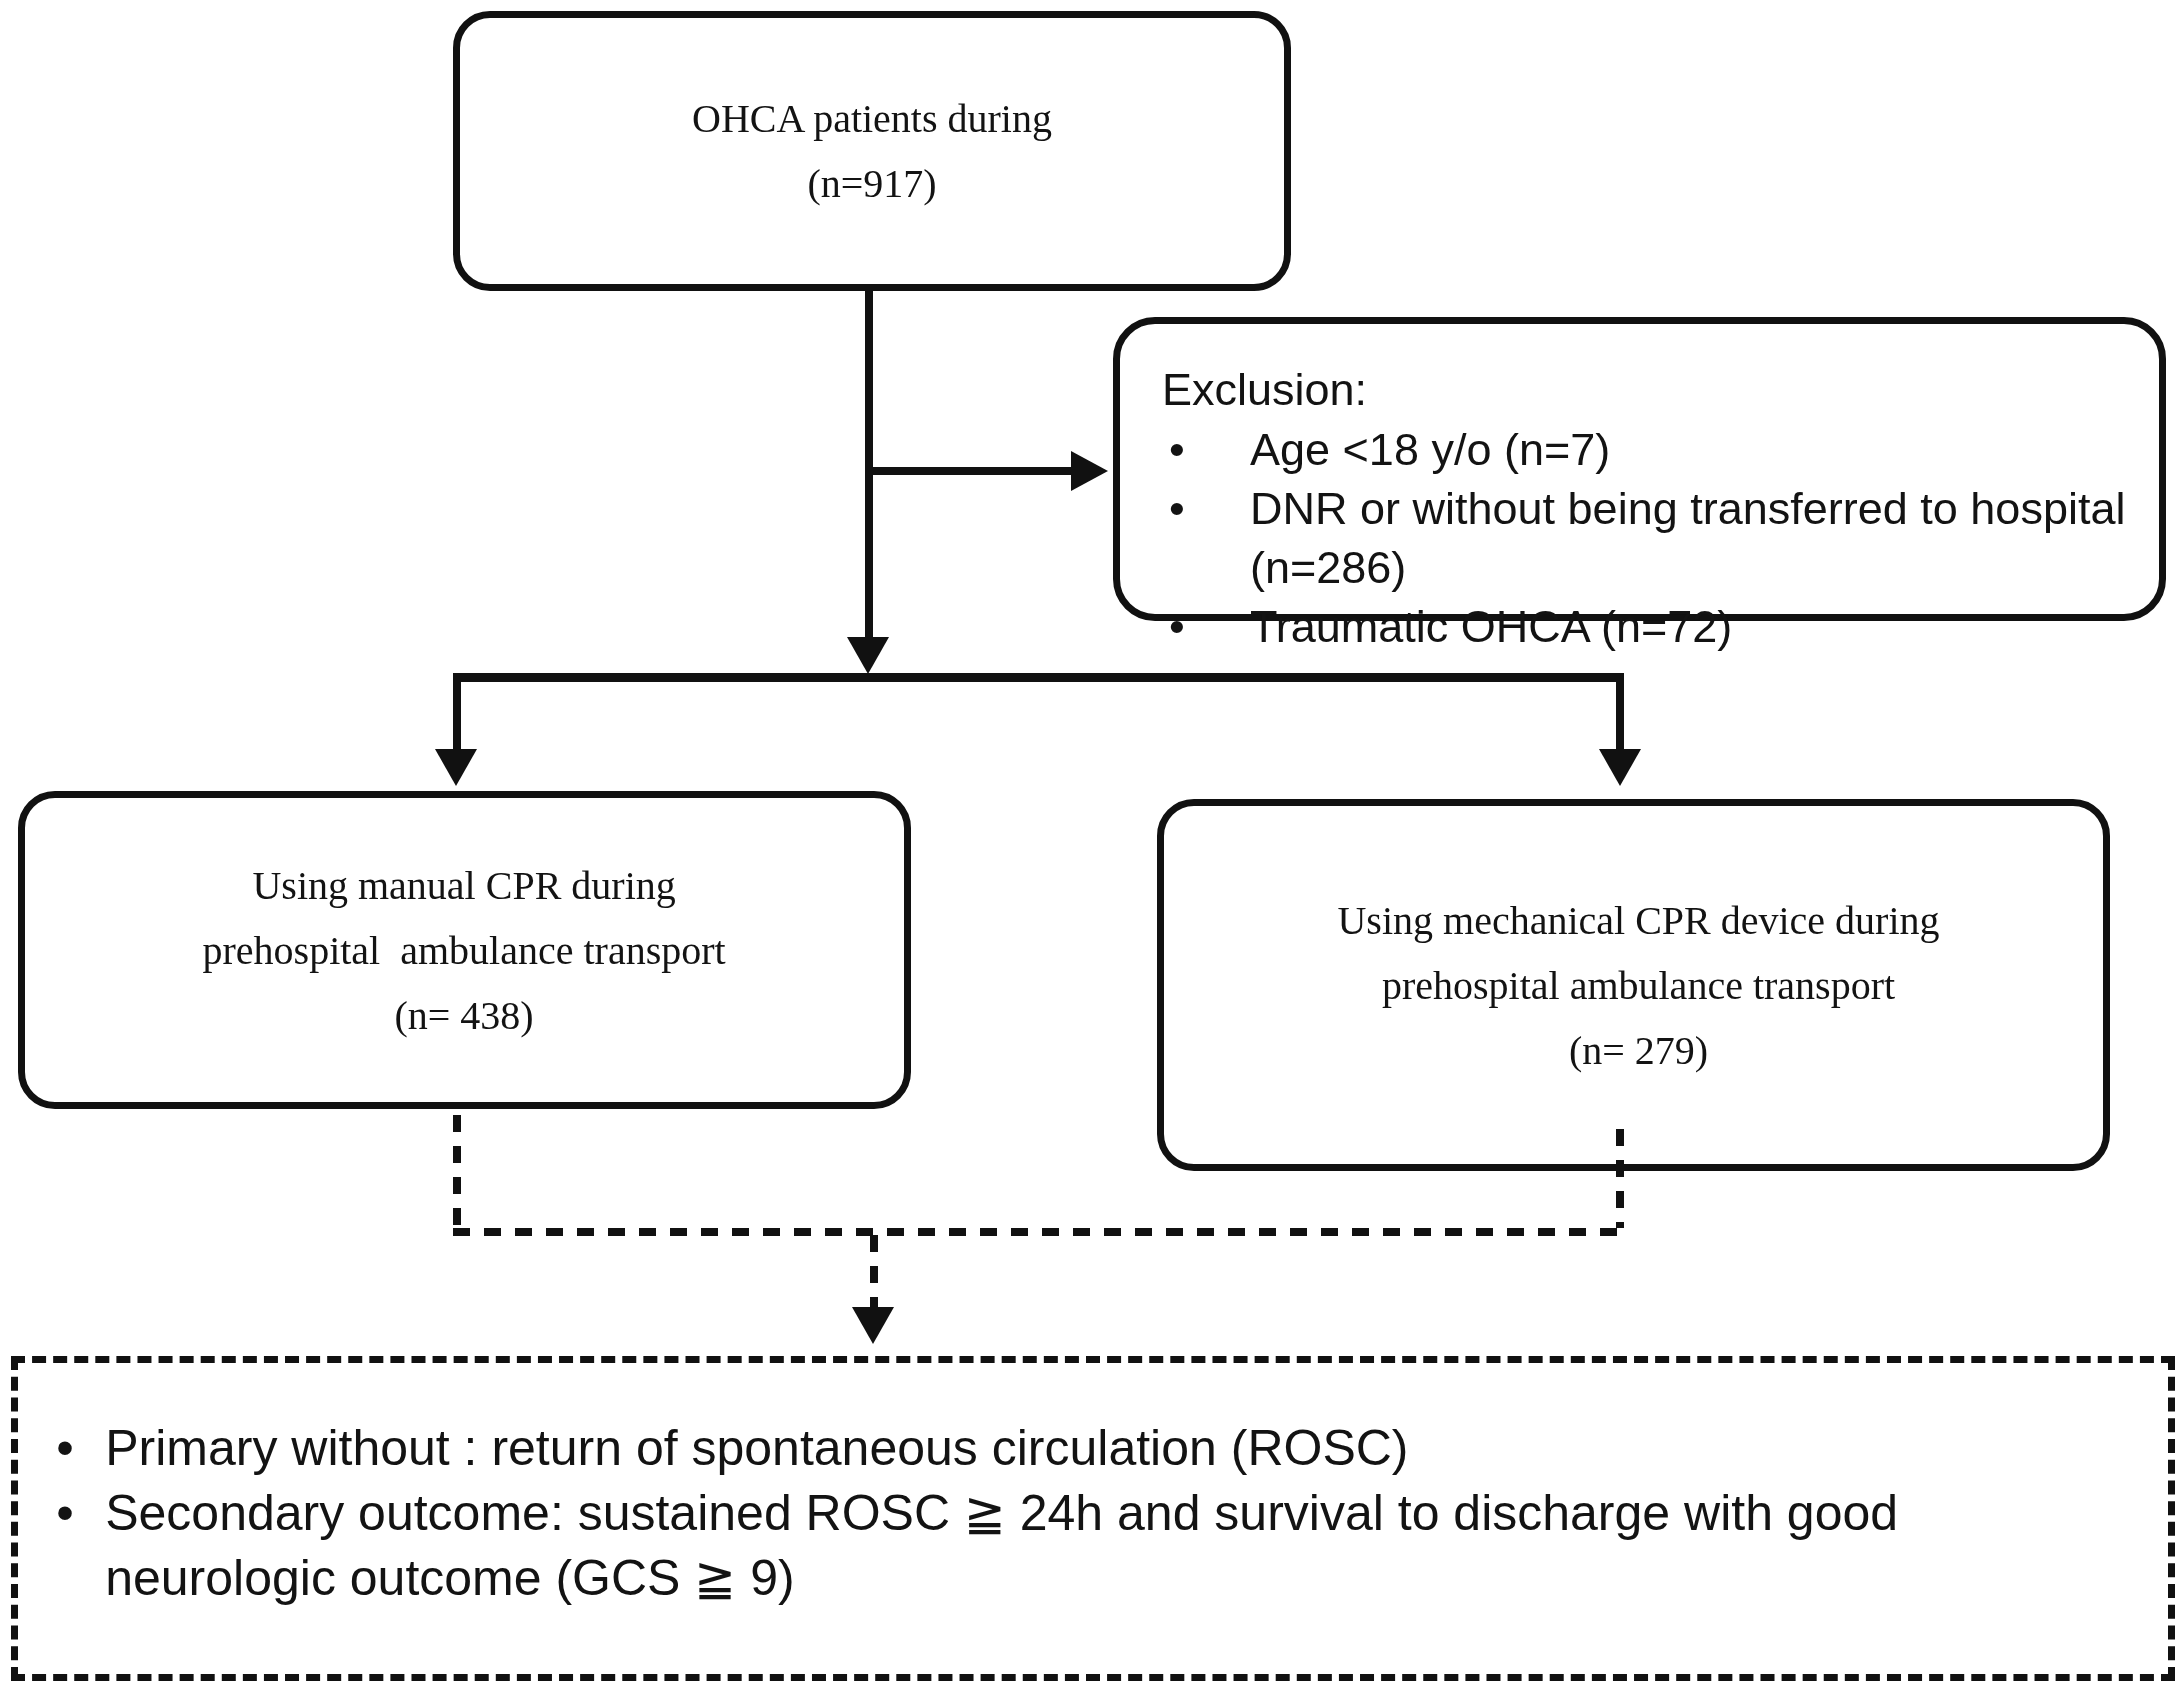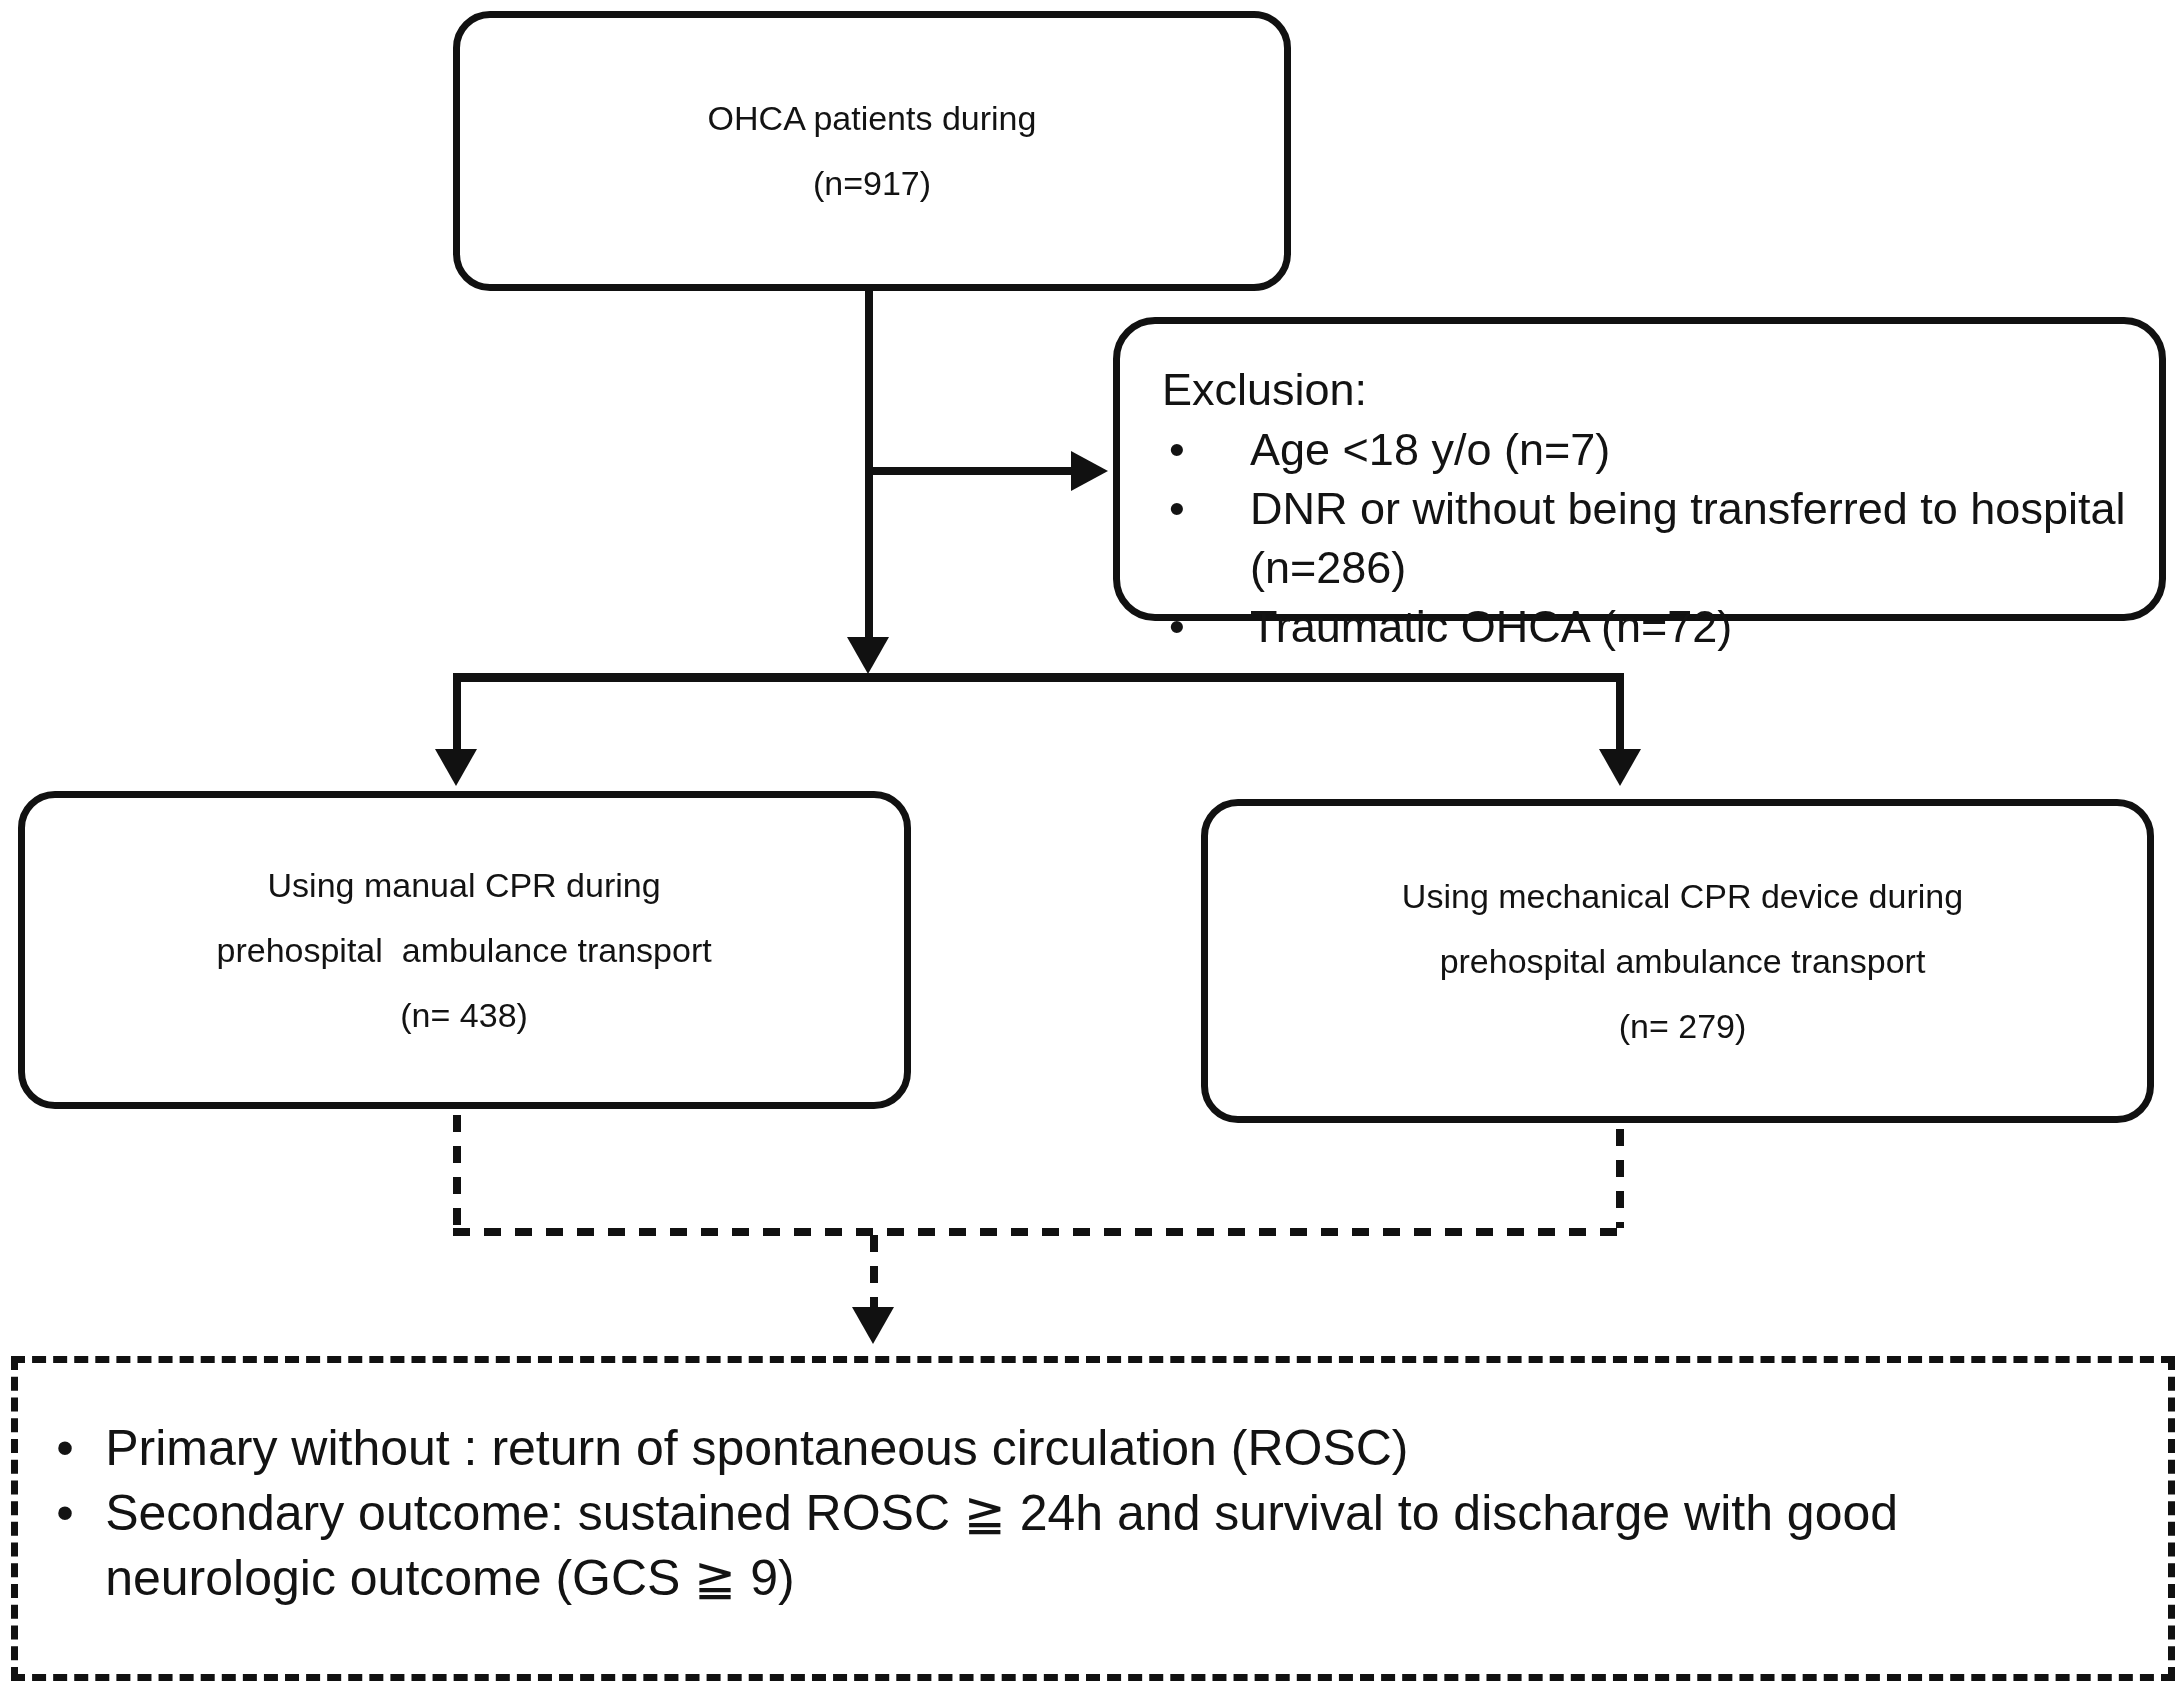--- a/index.html
+++ b/index.html
@@ -24,26 +24,27 @@
     border-radius:37px;
     background:var(--bg);
     display:flex;
     flex-direction:column;
     justify-content:center;
     align-items:center;
     text-align:center;
   }
   .node .line{
     white-space:pre;
-    font-size:34px;
+    font-size:40px;
     line-height:65px;
+    font-family:Liberation Serif, serif;
   }
   #top-box{left:453px;top:10.6px;width:838px;height:280px;}
   #manual-box{left:17.6px;top:791px;width:893px;height:318px;}
-  #mech-box{left:1201px;top:799px;width:953px;height:324px;padding-left:10px;}
+  #mech-box{left:1157px;top:799px;width:953px;height:372px;padding-left:10px;}
 
   #excl-box{
     left:1113px;top:317px;width:1053px;height:304px;
     border-radius:42px;
     justify-content:flex-start;
     align-items:stretch;
     text-align:left;
     padding:35px 21px 7px 42px;
   }
   #excl-box .title{font-size:45px;line-height:61px;}

